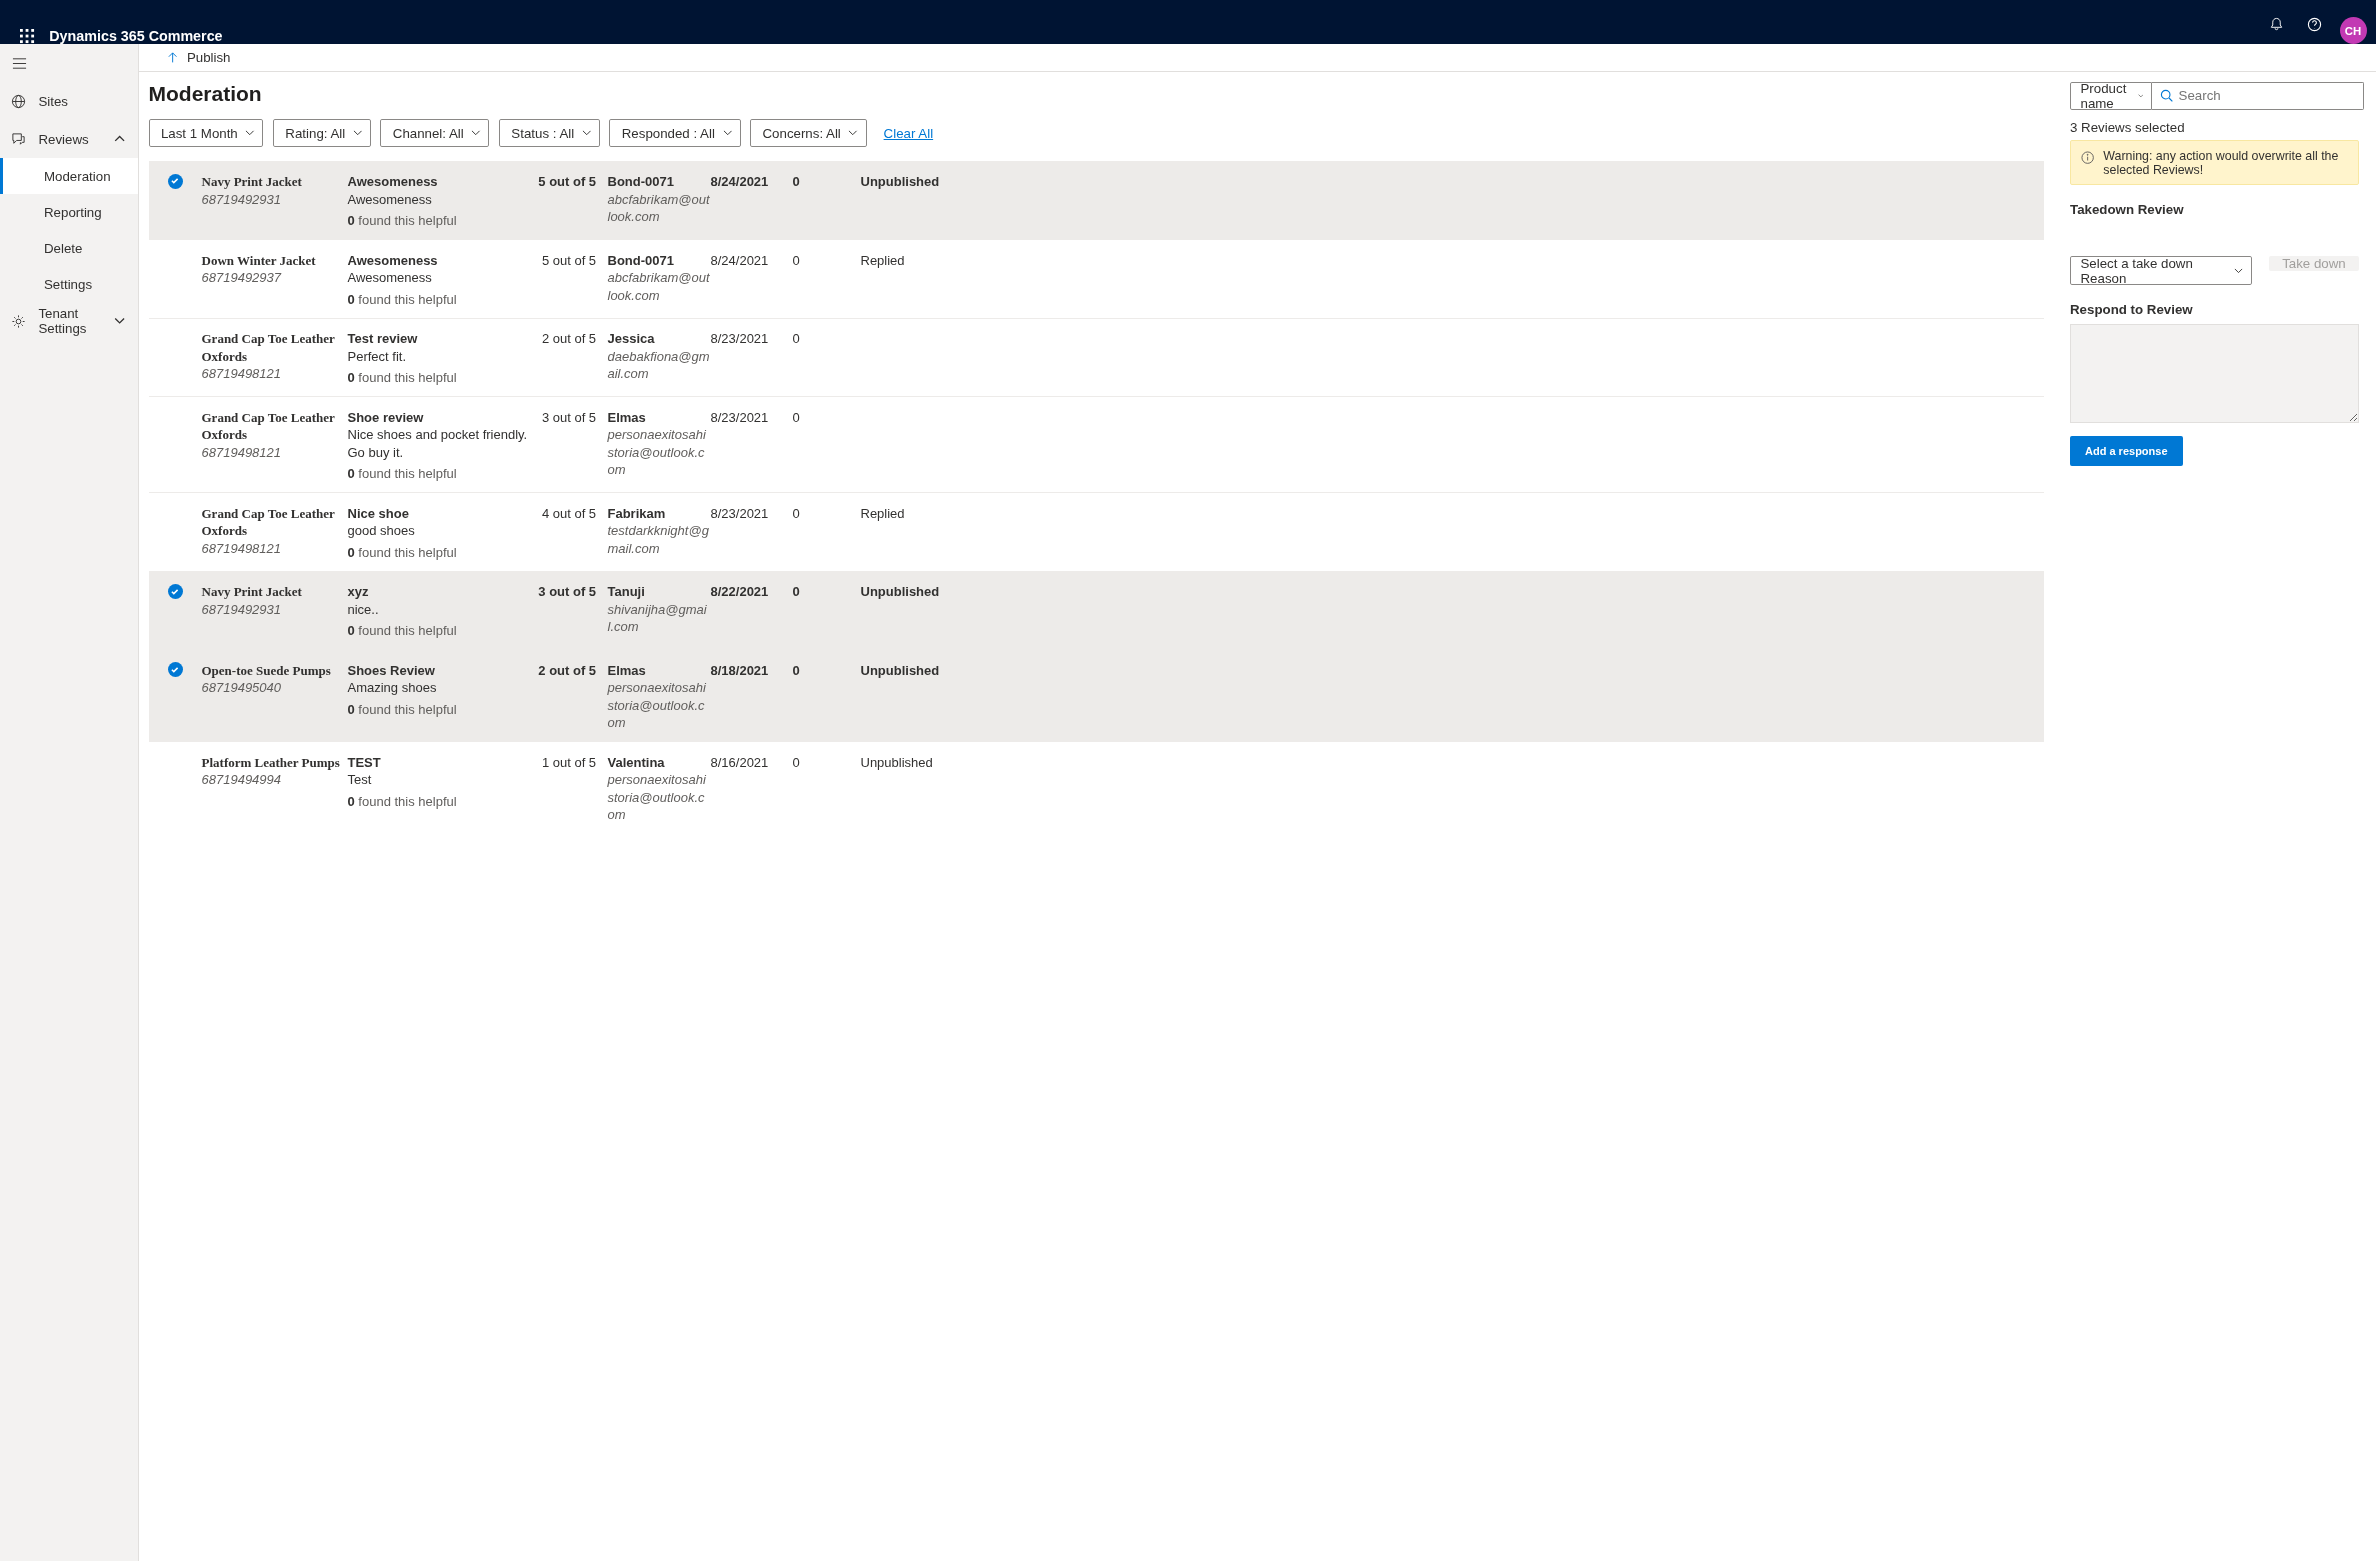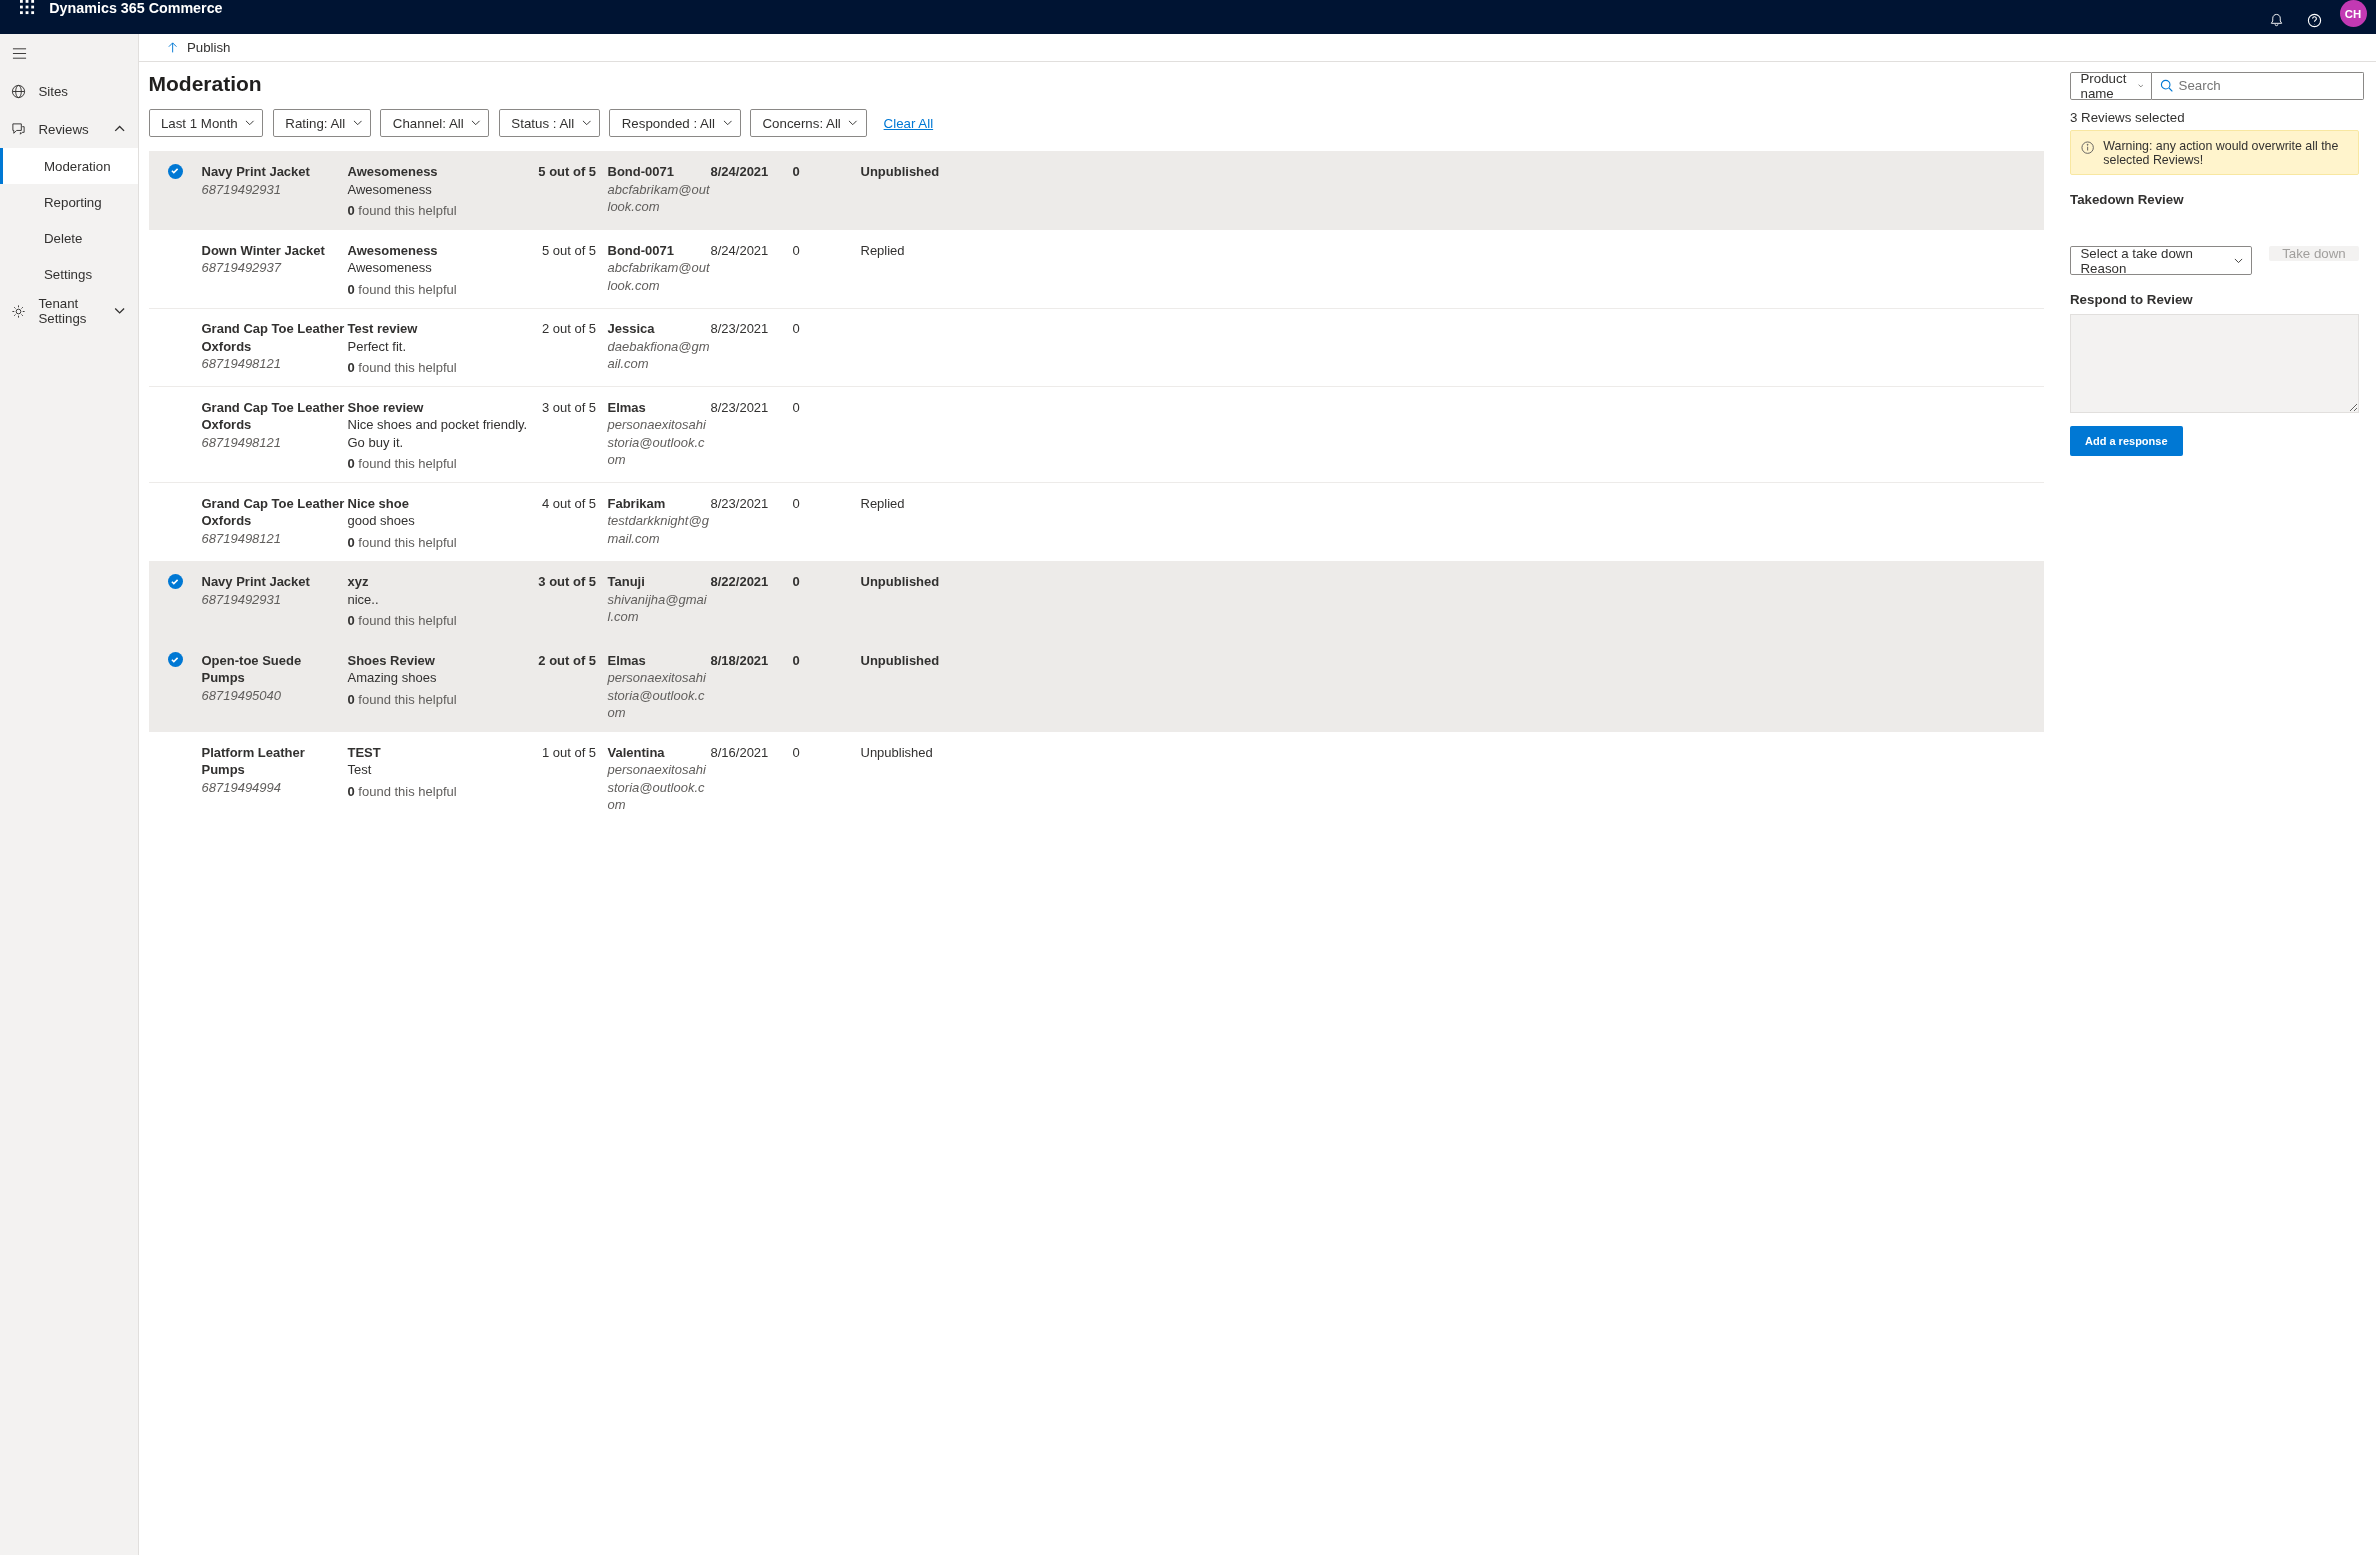--- a/index.html
+++ b/index.html
@@ -1,19 +1,19 @@
 <!DOCTYPE html>
 <html style="font-size:15px"><head>
 <meta charset="utf-8">
 <style>
   * { box-sizing: border-box; margin: 0; padding: 0; }
   body { font-family: "Segoe UI", -apple-system, sans-serif; font-size: 13.3px; color: #323130; background: #fff; }
   
   
-  .topbar { height: 34px; background: #001433; color: #fff; display: flex; align-items: flex-start; padding: 0 9.5px; }
+  .topbar { height: 44px; background: #001433; color: #fff; display: flex; align-items: flex-end; padding: 0 9.5px; }
   .topbar .waffle { width: 36px; display:flex; align-items:center; justify-content:center; }
   .waffle svg { width:15px; height:15px; }
   .topbar .app-title { font-size: 14.3px; font-weight: 600; margin-left: 3.8px; }
   .topbar .spacer { flex: 1; }
   .topbar .icon-btn { width: 38px; height: 40px; display:flex; align-items:center; justify-content:center; cursor:pointer; }
   .topbar .avatar { width:27px; height:27px; border-radius:50%; background:#c239b3; color:#fff; display:flex; align-items:center; justify-content:center; font-size:11.4px; font-weight:600; margin-left:5.7px; cursor:pointer; }
   
   
   .shell { display:flex; height: calc(100vh - 40px); }
   .sidebar { width: 139px; background:#f3f2f1; border-right:1px solid #e1dfdd; display:flex; flex-direction:column; }
@@ -53,21 +53,21 @@
   .col-date { width:82px; }
   .col-concerns { width:68px; }
   .col-status { width:67px; }
   
   .tr { display:flex; padding: 11.4px 0 9.5px 0; border-top:1px solid #edebe9; }
   .tr.selected { background:#edebe9; }
   .tr .td { font-size:13px; line-height:1.35; }
   .td.col-rating { text-align:right; padding-right:11.4px; }
   .check-circle { width:15px; height:15px; border-radius:50%; background:#0078d4; display:inline-flex; align-items:center; justify-content:center; }
   .check-circle svg { width:9.5px; height:9.5px; color:#fff; }
-  .prod-name { font-weight:600; }
+  .prod-name { font-weight:600;font-family:Liberation Serif, serif; }
   .tr.selected .td { font-weight:400; }
   .tr.selected .prod-name, .tr.selected .rev-title, .tr.selected .reviewer-name, .tr.selected .td.col-rating, .tr.selected .td.col-date, .tr.selected .td.col-concerns, .tr.selected .td.col-status { font-weight:600; }
   .prod-sku { color:#605e5c; font-style:italic; }
   .rev-title { font-weight:600; }
   .rev-body { color:#323130; }
   .helpful { margin-top:4px; color:#605e5c; }
   .helpful b { color:#323130; font-weight:600; }
   .reviewer-name { font-weight:600; }
   .reviewer-email { color:#605e5c; font-style:italic; word-break:break-all; }
   

